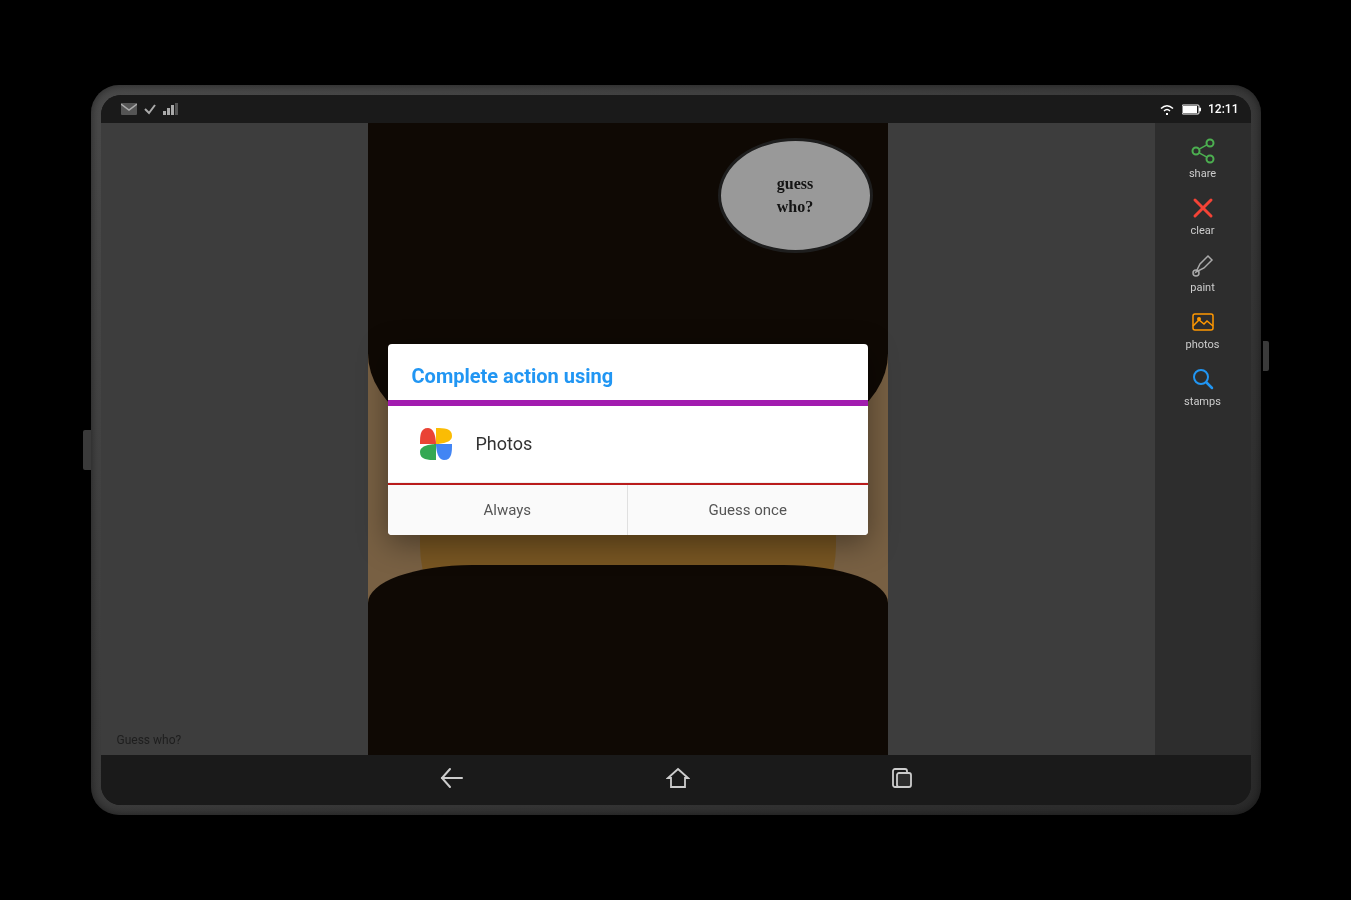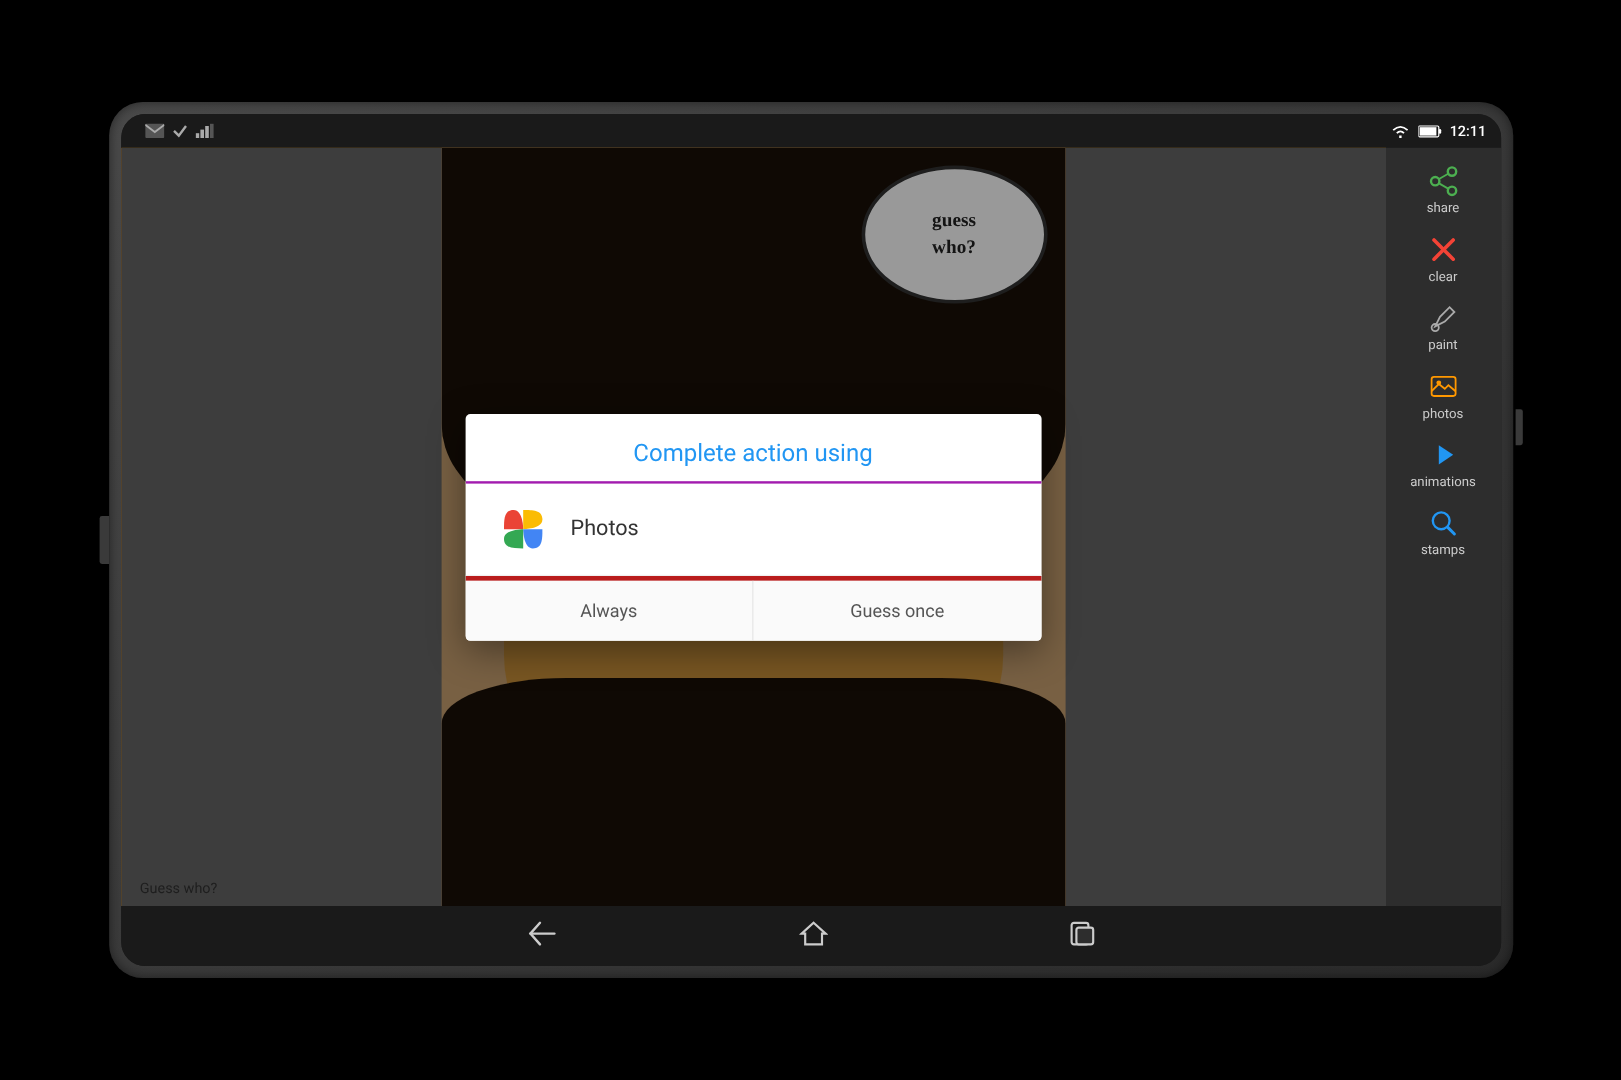--- a/index.html
+++ b/index.html
@@ -144,24 +144,23 @@
       background: #fff;
       border-radius: 4px;
       width: 480px;
       overflow: hidden;
       box-shadow: 0 8px 30px rgba(0,0,0,0.4);
     }
 
     .modal-title {
       color: #2196F3;
       font-size: 20px;
-      font-weight: 400;
+      font-weight: 700;
       padding: 20px 24px 12px;
-      border-bottom: 2px solid #a21caf;
-      text-align: center;
+      border-bottom: 6px solid #a21caf;
     }
 
     .modal-item {
       display: flex;
       align-items: center;
       padding: 14px 24px;
       cursor: pointer;
       border-bottom: 1px solid #f0f0f0;
       gap: 16px;
     }
@@ -181,21 +180,21 @@
       border-radius: 4px;
     }
 
     .modal-item-label {
       font-size: 18px;
       color: #333;
     }
 
     .modal-actions {
       display: flex;
-      border-top: 4px solid #b91c1c;
+      border-top: 2px solid #b91c1c;
     }
 
     .modal-action-btn {
       flex: 1;
       padding: 16px;
       text-align: center;
       color: #555;
       font-size: 15px;
       cursor: pointer;
       background: #fafafa;
@@ -365,28 +364,20 @@
           <div class="sidebar-icon">
             <svg width="26" height="26" viewBox="0 0 26 26">
               <rect x="3" y="5" width="20" height="16" rx="2" fill="none" stroke="#FF9800" stroke-width="1.5"></rect>
               <circle cx="9" cy="10" r="2" fill="#FF9800"></circle>
               <path d="M3,17 L9,11 L14,15 L17,12 L23,17" fill="none" stroke="#FF9800" stroke-width="1.5"></path>
             </svg>
           </div>
           <span class="sidebar-label">photos</span>
         </div>
 
-        <div class="sidebar-item">
-          <div class="sidebar-icon">
-            <svg width="26" height="26" viewBox="0 0 26 26">
-              <polygon points="9,5 9,21 21,13" fill="#2196F3"></polygon>
-            </svg>
-          </div>
-          <span class="sidebar-label">animations</span>
-        </div>
 
         <div class="sidebar-item">
           <div class="sidebar-icon">
             <svg width="26" height="26" viewBox="0 0 26 26">
               <circle cx="11" cy="11" r="7" fill="none" stroke="#2196F3" stroke-width="2"></circle>
               <line x1="16.5" y1="16.5" x2="22" y2="22" stroke="#2196F3" stroke-width="2.5" stroke-linecap="round"></line>
             </svg>
           </div>
           <span class="sidebar-label">stamps</span>
         </div>

